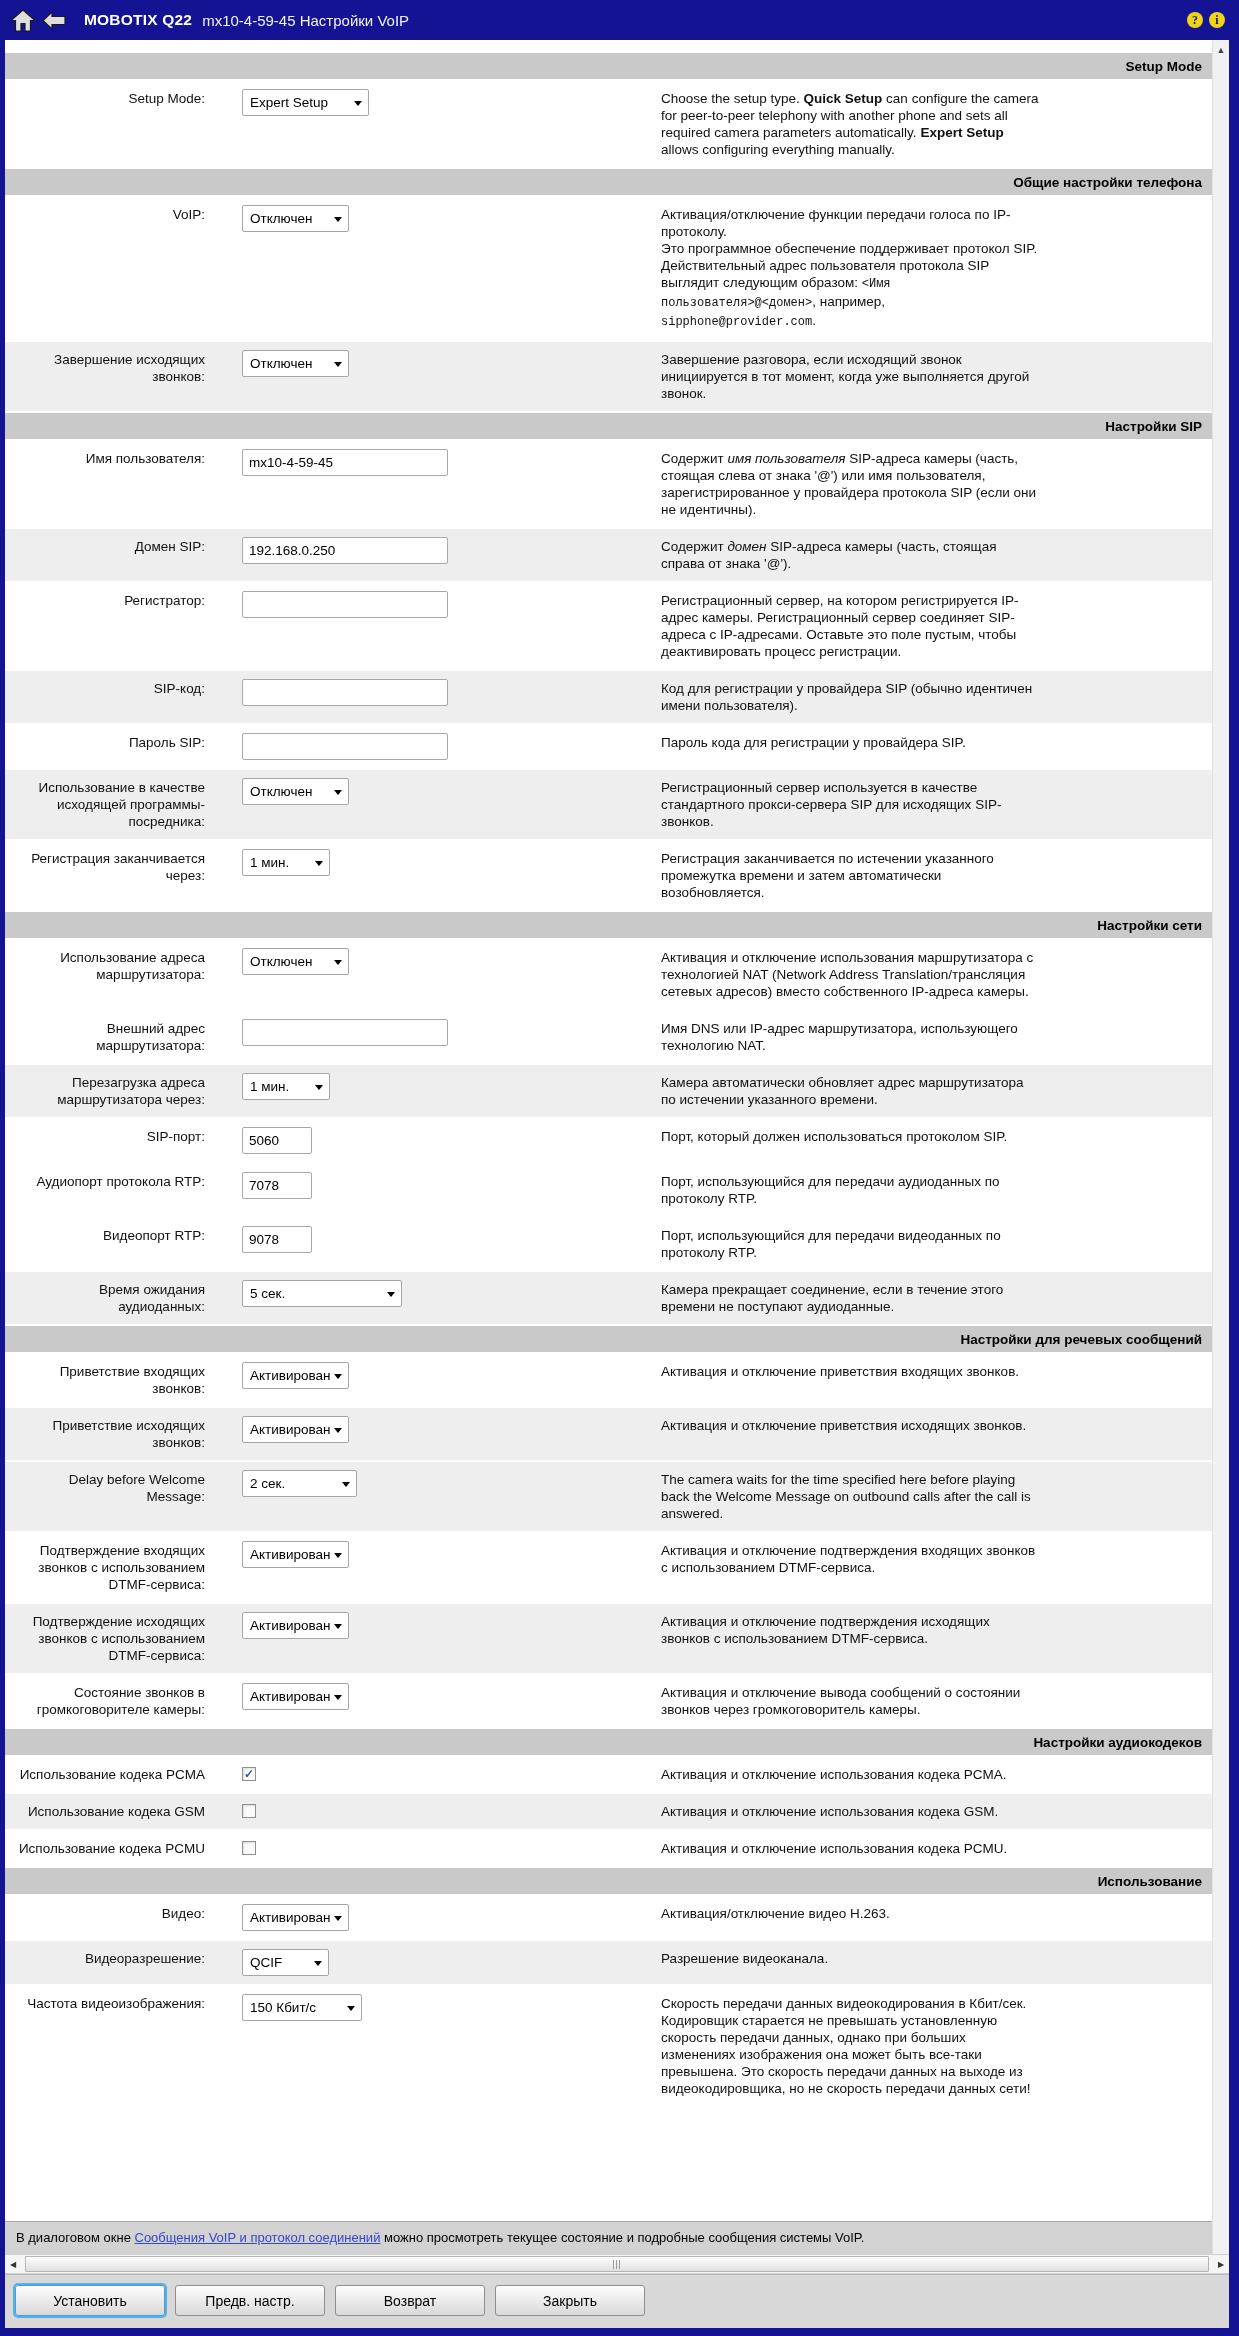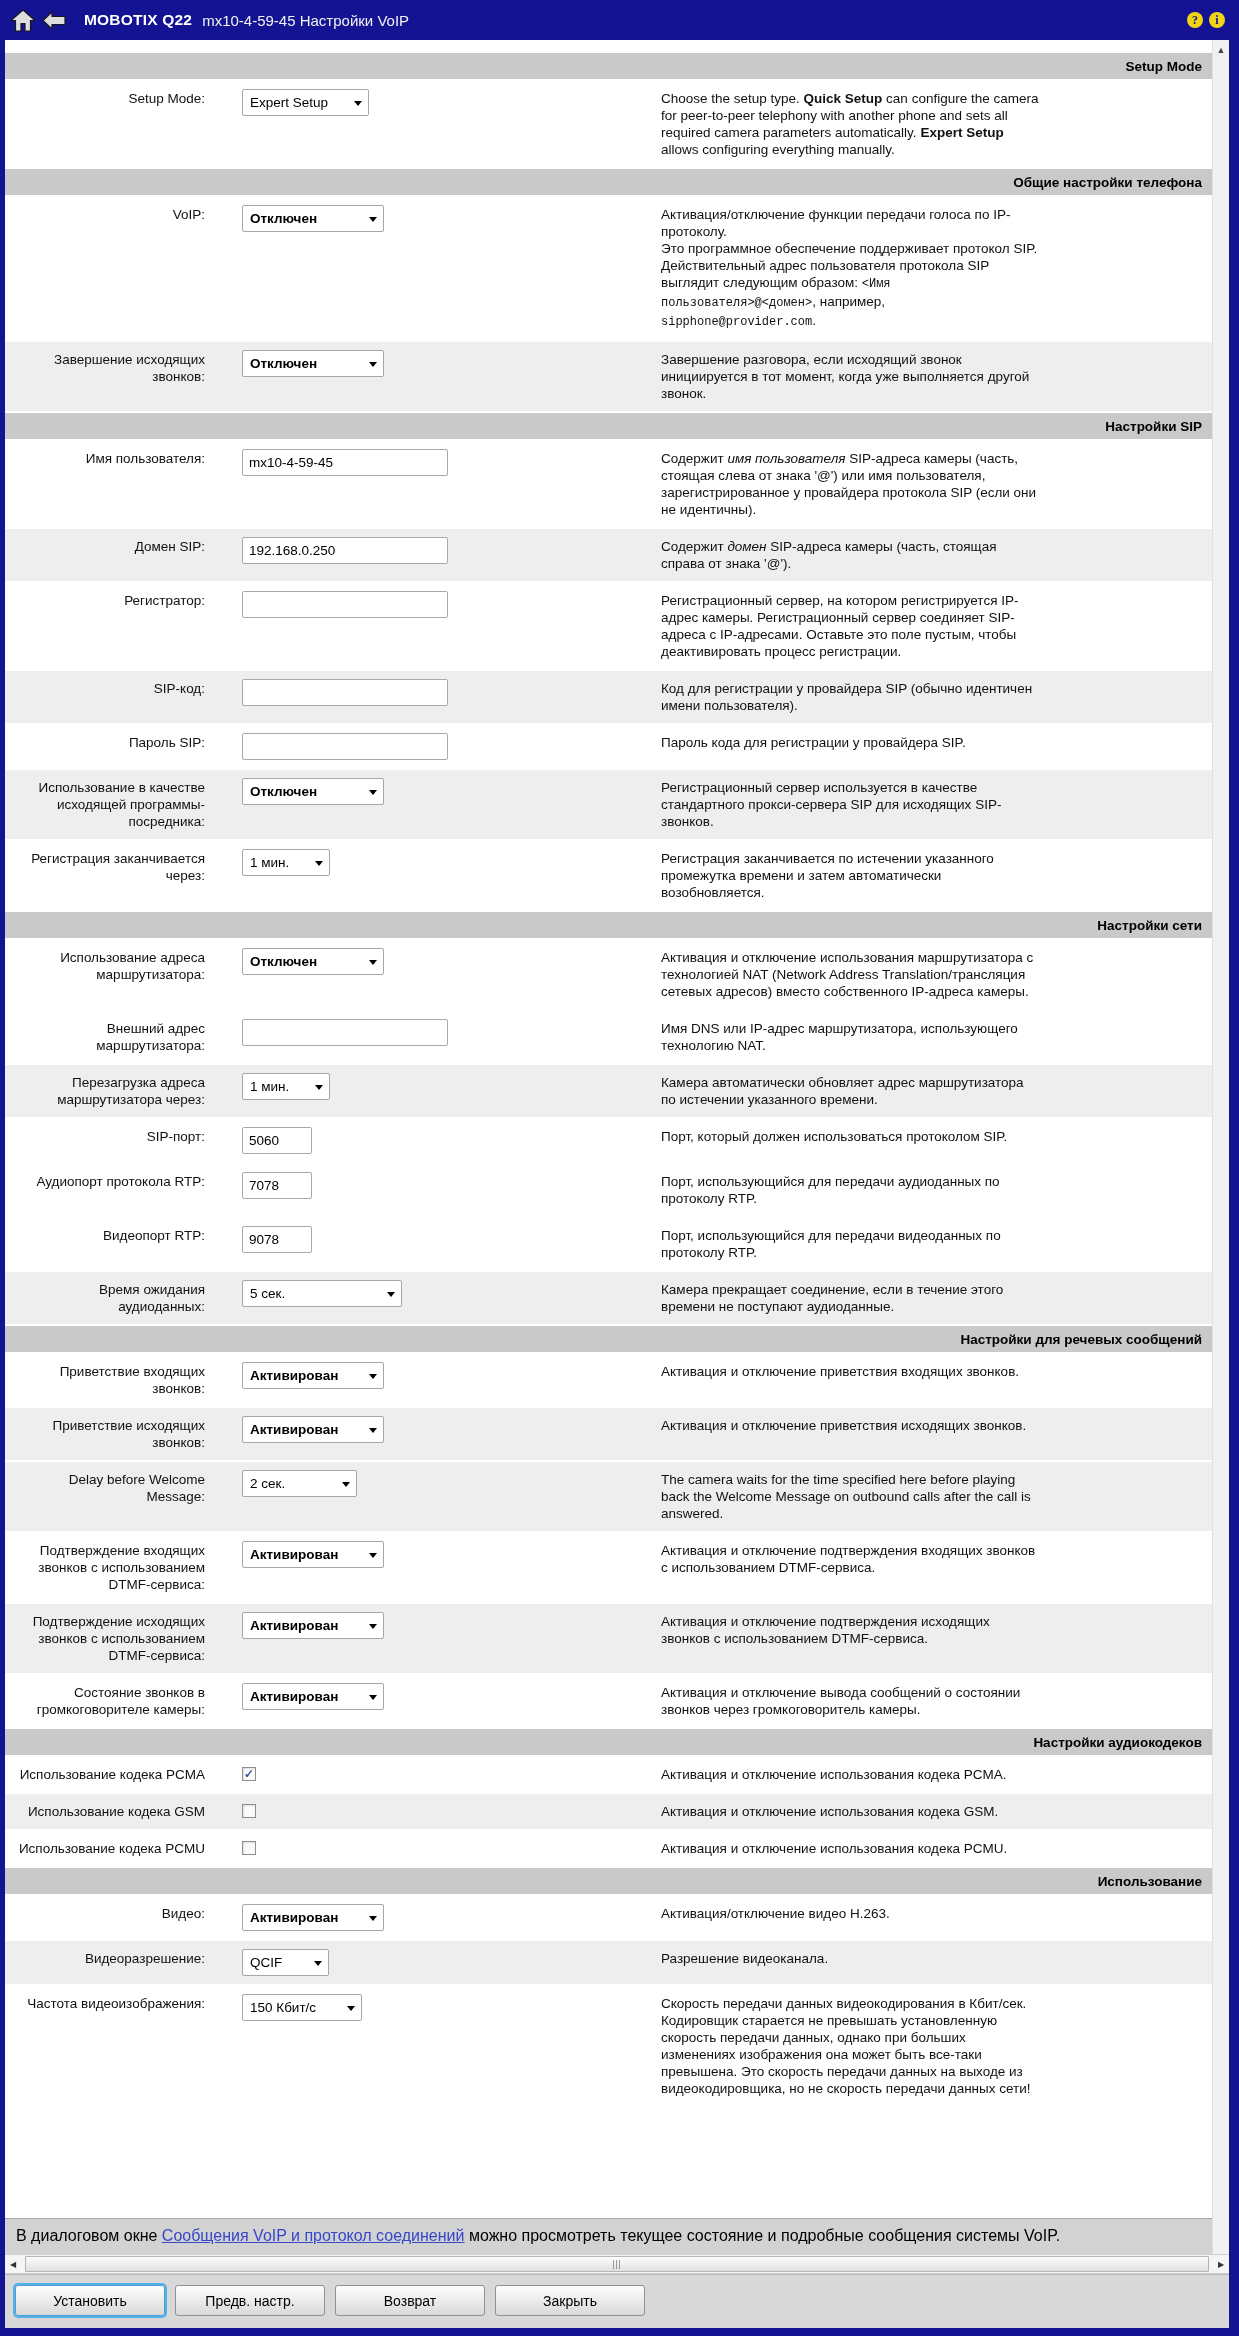--- a/index.html
+++ b/index.html
@@ -33,32 +33,32 @@
   .it { font-style:italic; }
   .bd { font-weight:bold; }
   .mono { font-family:"Liberation Mono", monospace; font-size:12px; }
 
   
   .select { position:relative; display:flex; align-items:center; height:27px; background:#fff;
             border:1px solid #a6a6a6; border-radius:2px; padding:0 20px 0 7px; font-size:13.5px;
             color:#000; cursor:pointer; }
   .sel-arrow { position:absolute; right:6px; top:50%; margin-top:-2px; width:0; height:0;
                border-left:4px solid transparent; border-right:4px solid transparent; border-top:5px solid #000; }
-  .w135 { width:142px;font-weight:bold; } .w127 { width:127px; } .w115 { width:115px; } .w120 { width:120px; }
+  .w135 { width:107px; } .w127 { width:127px; } .w115 { width:115px; } .w120 { width:120px; }
   .w88 { width:88px; } .w87 { width:87px; } .w160 { width:160px; }
   .text-input { height:27px; border:1px solid #a9a9a9; border-radius:2px; font-size:13.5px;
                 font-family:"Liberation Sans", sans-serif; padding:0 6px; color:#000; background:#fff; }
   .in-lg { width:206px; } .in-sm { width:70px; }
   .checkbox { width:14px; height:14px; border:1px solid #8f8f8f; background:#fbfbfb; margin-top:2px;
               font-size:12px; line-height:12px; text-align:center; color:#3d52a0; font-weight:bold;
               box-shadow:inset 1px 1px 2px rgba(0,0,0,.12); cursor:pointer; }
 
   
   .footerbar { background:#d2d2d2; border-top:1px solid #a9a9a9; padding:8px 10px 9px 11px;
-               font-size:16px; color:#000; flex:0 0 auto; }
+               font-size:13px; color:#000; flex:0 0 auto; }
   .footerbar a { color:#3647c8; text-decoration:underline; cursor:pointer; }
 
   .vscroll { width:17px; background:#f1f1f1; border-left:1px solid #e0e0e0; display:flex;
              flex-direction:column; align-items:center; flex:0 0 auto; }
   .vs-btn { font-size:9px; color:#444; padding-top:5px; line-height:10px; cursor:pointer; }
 
   .hscroll { height:20px; background:#f5f5f5; border-top:1px solid #cfcfcf; border-bottom:1px solid #cfcfcf;
              display:flex; align-items:center; flex:0 0 auto; }
   .hs-btn { width:16px; font-size:8px; color:#333; text-align:center; cursor:pointer; flex:0 0 auto; }
   .hs-track { flex:1; height:16px; position:relative; }

